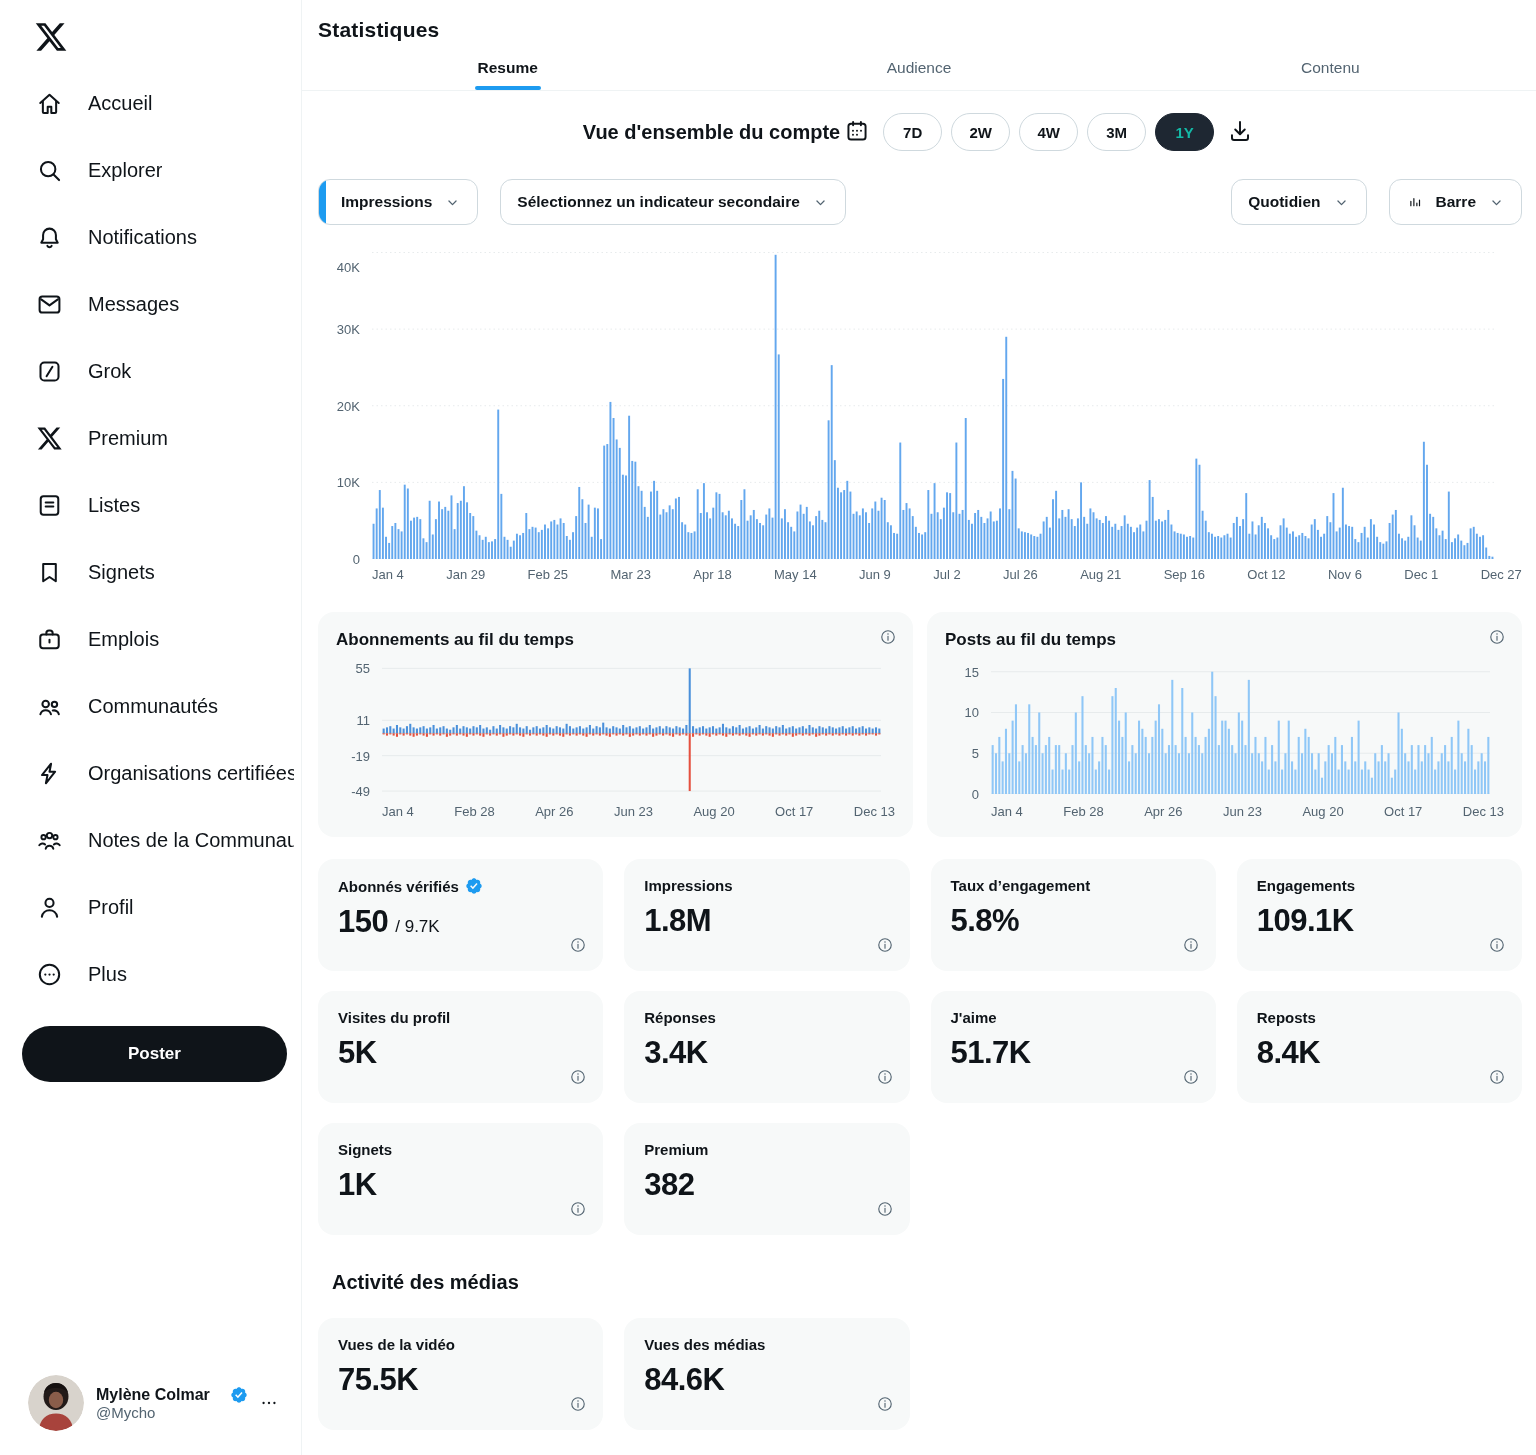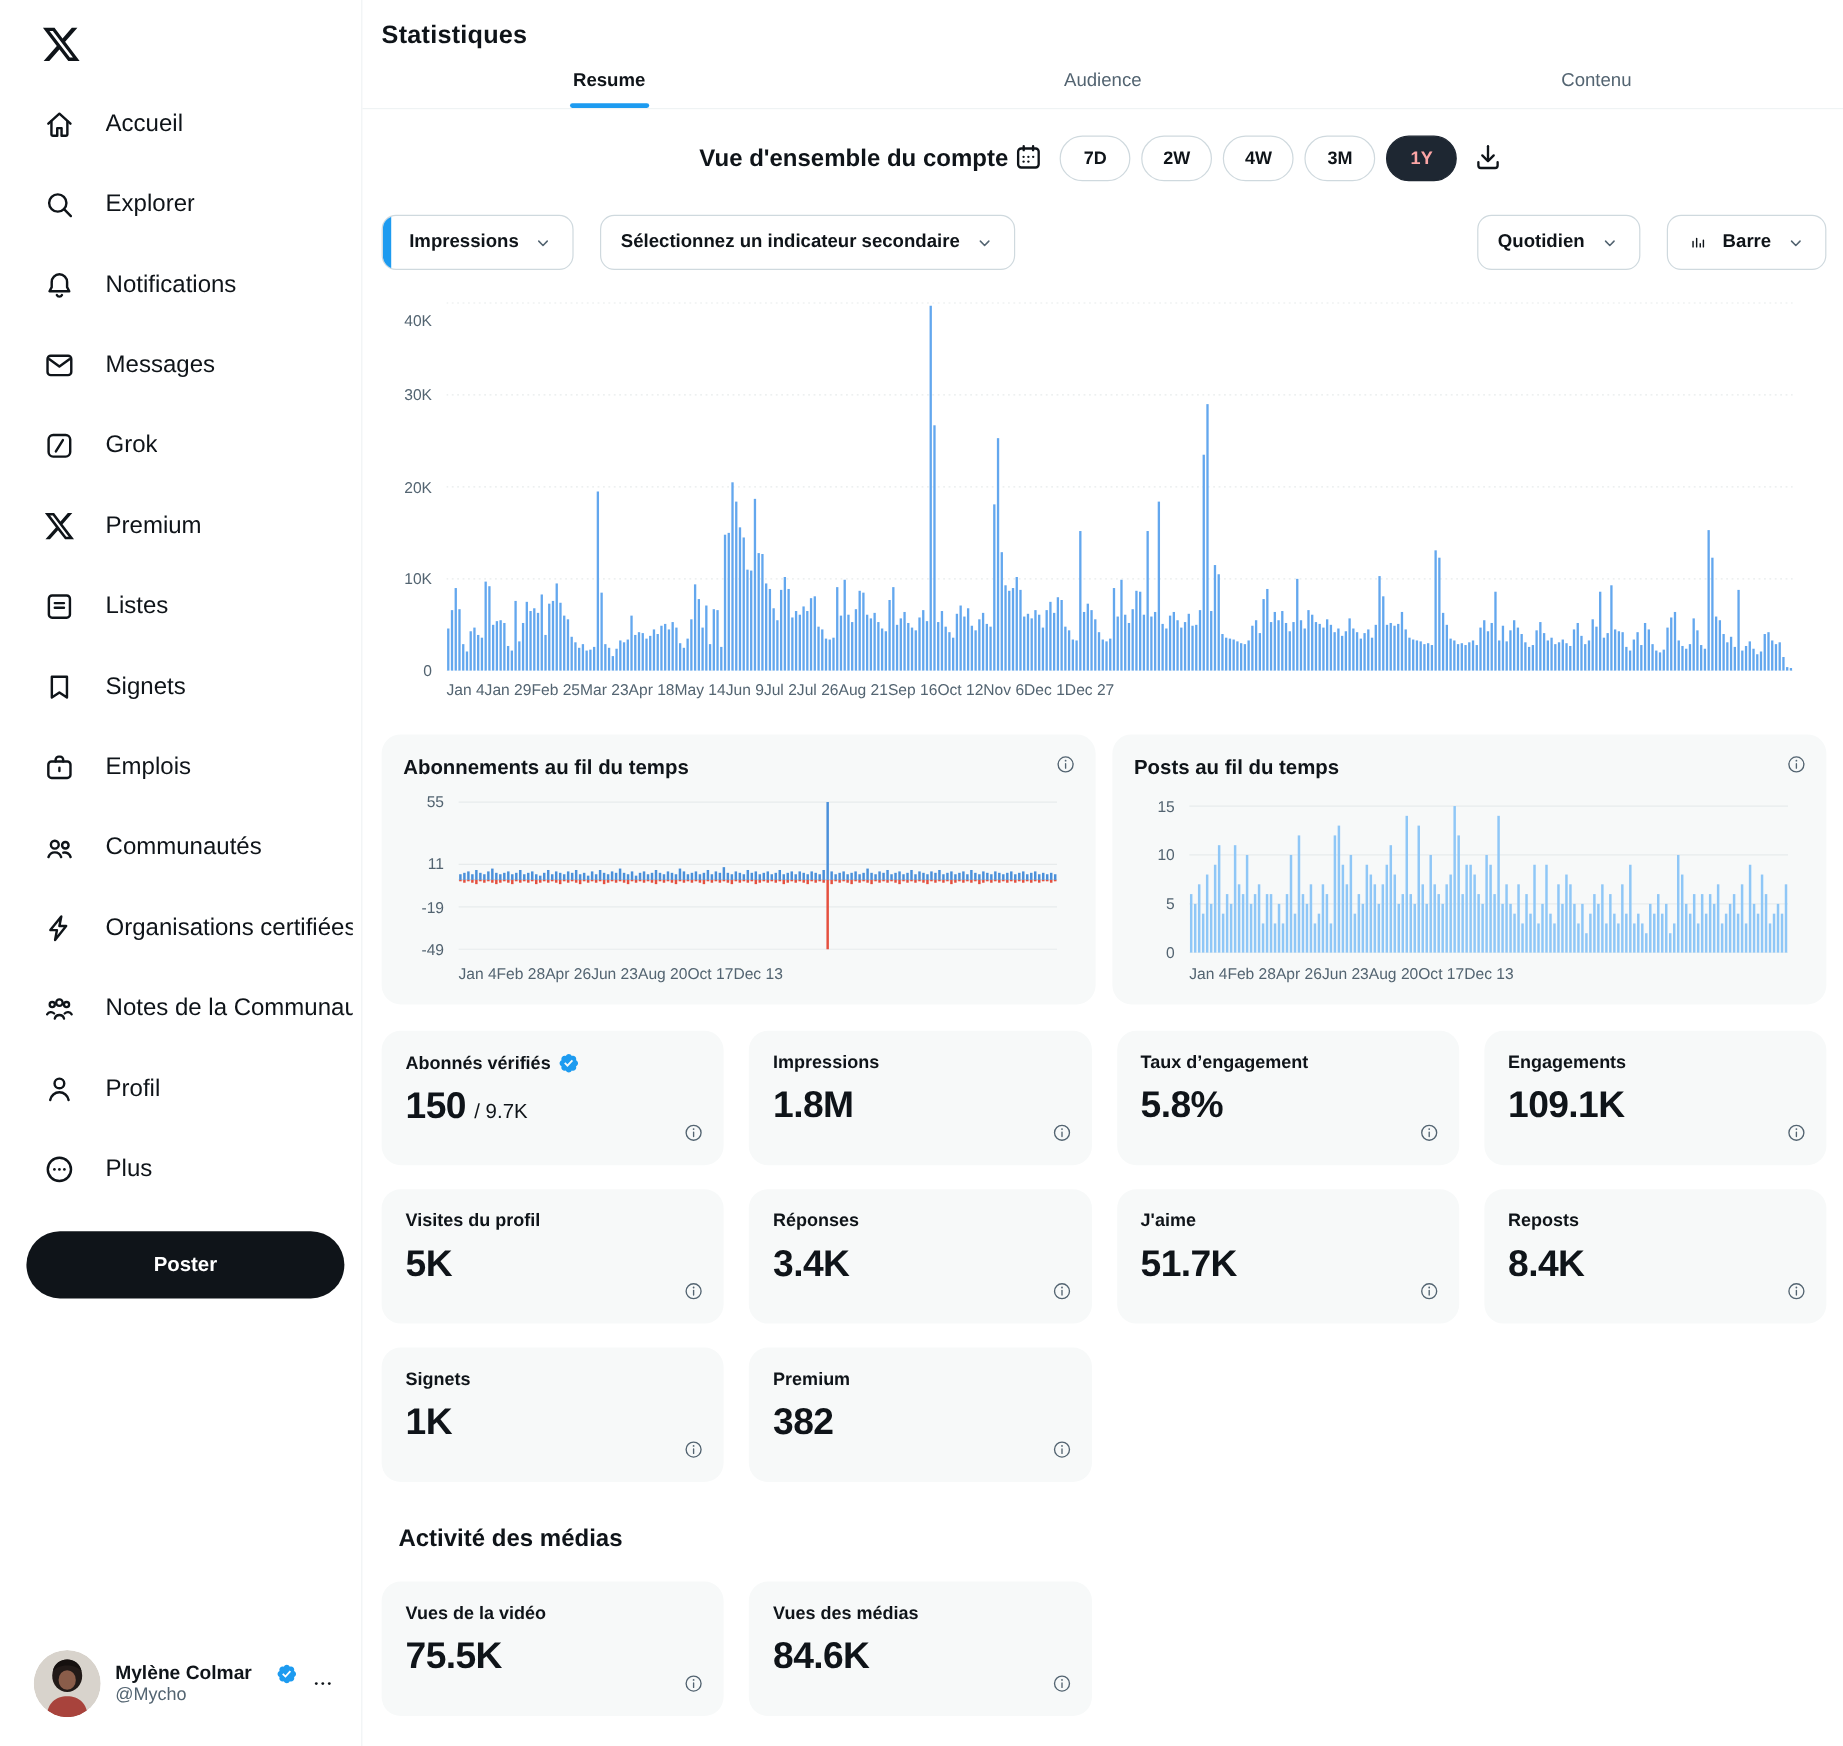--- a/index.html
+++ b/index.html
@@ -37,37 +37,37 @@
   .tab-underline{position:absolute; left:50%; transform:translateX(-50%); bottom:0; width:66px; height:4px; border-radius:2px; background:var(--accent);}
 
   .content{padding:22px 14px 0 16px;}
   .overview-head{display:flex; align-items:center; justify-content:center;}
   .overview-title{font-size:20px; font-weight:bold;}
   .range-controls{display:flex; align-items:center; gap:9px;}
   .icon-btn{width:34px; height:34px; border:none; background:none; color:var(--text); cursor:pointer; padding:0; display:flex; align-items:center; justify-content:center;}
   .icon-btn svg{width:26px; height:26px;}
   .pill{min-width:59px; height:38px; padding:0 14px; border:1px solid var(--button-border); border-radius:19px; background:#fff;
     font-family:inherit; font-size:15px; font-weight:bold; color:var(--text); cursor:pointer;}
-  .pill.active{background:var(--pill-active-bg); border-color:var(--pill-active-bg); color:#fca5a5;}
+  .pill.active{background:var(--pill-active-bg); border-color:var(--pill-active-bg); color:#14b8a6;}
 
   .metric-row{display:flex; justify-content:space-between; align-items:center; margin-top:28px;}
   .metric-left,.metric-right{display:flex; gap:22px;}
   .select-btn{position:relative; overflow:hidden; height:46px; display:flex; align-items:center; gap:12px; padding:0 16px;
     border:1px solid var(--button-border); border-radius:12px; background:#fff; font-family:inherit; font-size:15.5px; font-weight:bold; color:var(--text); cursor:pointer;}
   .select-btn .accent-bar{position:absolute; left:0; top:0; bottom:0; width:7px; background:var(--accent);}
   .select-btn.with-accent{padding-left:22px;}
   .chev{width:17px; height:17px; color:var(--muted); flex:none;}
   .mini-bars{width:18px; height:18px; color:var(--text); flex:none;}
 
   .main-chart{display:flex; margin-top:16px;}
   .y-axis{width:54px; height:318px; position:relative; flex:none;}
   .y-axis span, .cc-y span{position:absolute; right:12px; transform:translateY(-50%); font-size:13px; color:var(--muted); white-space:nowrap;}
   .plot{flex:1; height:318px; position:relative;}
   .plot svg, .cc-plot svg{position:absolute; inset:0;}
-  .x-axis{display:flex; justify-content:flex-start; font-size:13px; color:var(--muted);}
+  .x-axis{display:flex; justify-content:space-between; font-size:13px; color:var(--muted);}
   .x-axis-main{margin:8px 0 0 54px;}
 
   .chart-cards{display:flex; gap:14px; margin-top:30px;}
   .chart-card{flex:1; height:225px; background:var(--card-bg); border-radius:16px; padding:18px; position:relative;}
   .cc-title{font-size:17px; font-weight:bold;}
   .cc-info{position:absolute; top:16px; right:16px;}
   .info-i{width:18px; height:18px; color:var(--muted); cursor:pointer; background:none; border:none; padding:0; display:inline-flex;}
   .info-i svg{width:18px; height:18px;}
   .cc-body{display:flex; margin-top:16px;}
   .cc-y{width:46px; height:128px; position:relative; flex:none;}

